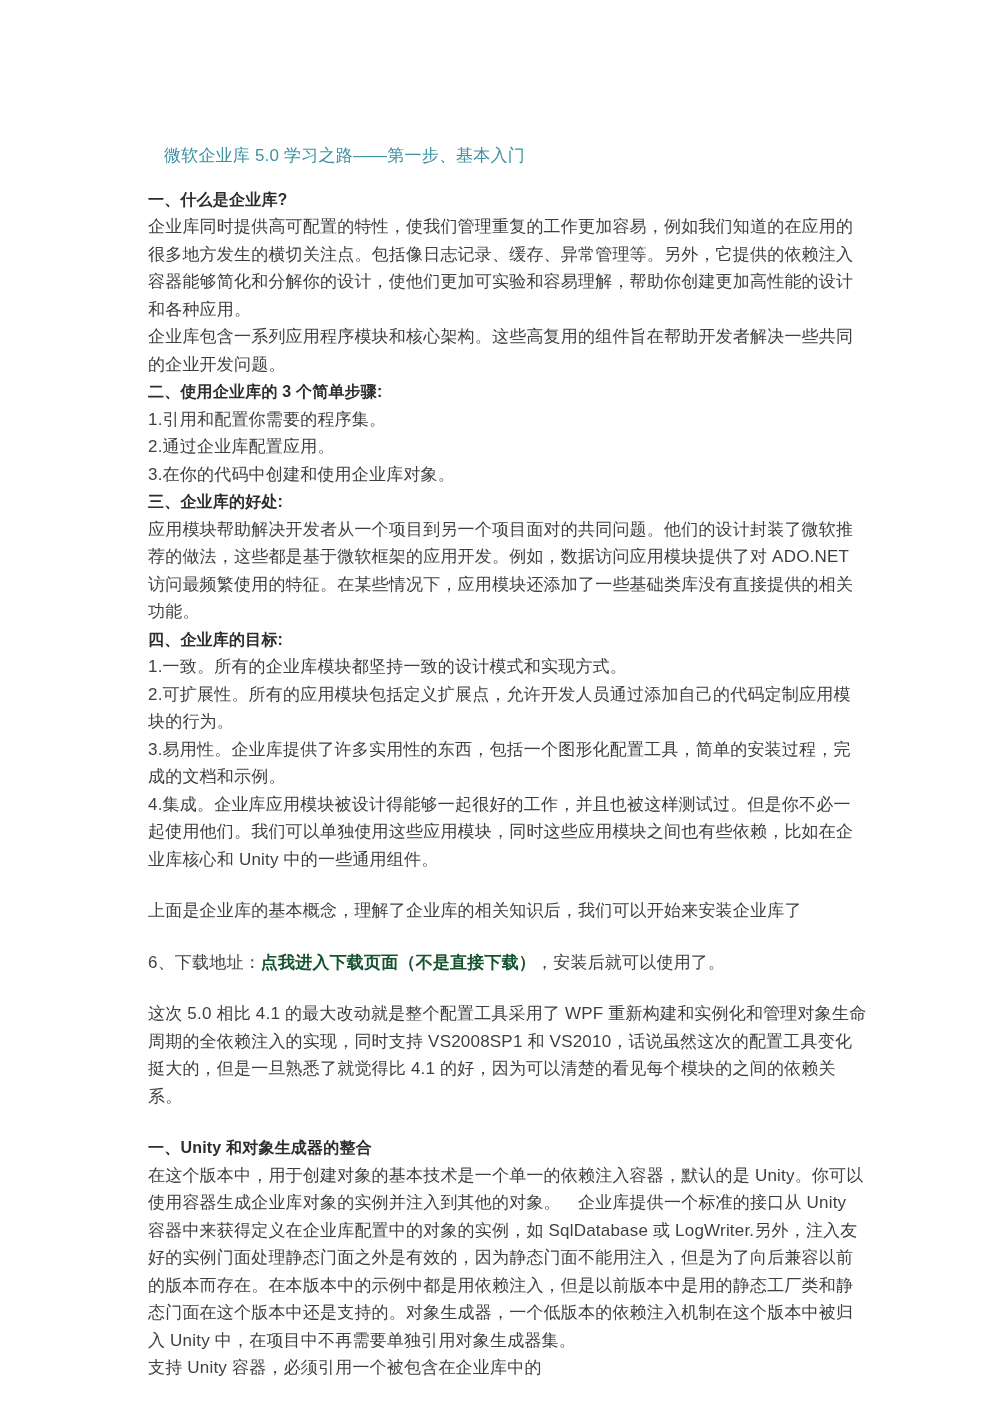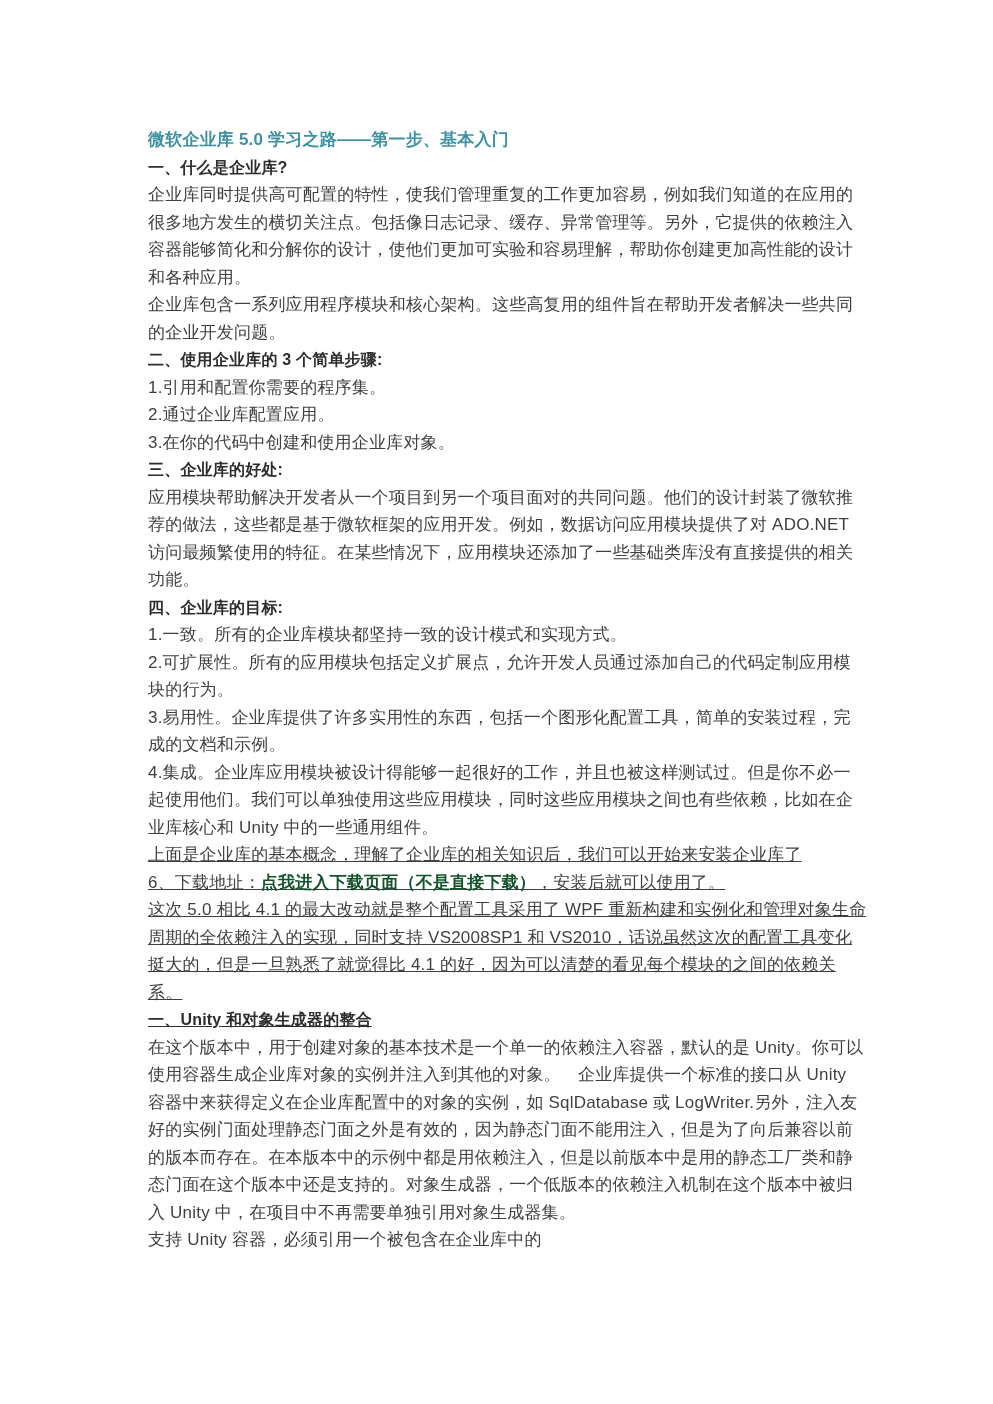--- a/index.html
+++ b/index.html
@@ -25,39 +25,38 @@
     font-size: 17px;
     line-height: 27.5px;
     color: #3f3f3f;
     letter-spacing: 0.2px;
     text-align: left;
     word-break: break-word;
   }
   .post-title {
     color: #3d91a2;
     font-size: 17px;
-    font-weight: bold;
+    font-weight: normal;
     text-decoration: none;
     display: block;
     cursor: pointer;
-    margin: 0;
+    margin: 16px;
   }
   .sec-heading {
     font-size: 16px;
     font-weight: bold;
     color: #2d2d2d;
     margin: 0;
   }
   .article p {
     margin: 0;
   }
   .article p.gap,
   .article h2.gap {
-    margin-top: 0;
-    text-decoration: underline;
+    margin-top: 24px;
   }
   .dl-link {
     font-weight: bold;
     color: #14532d;
     cursor: pointer;
   }
 </style>
 </head>
 <body>
 

